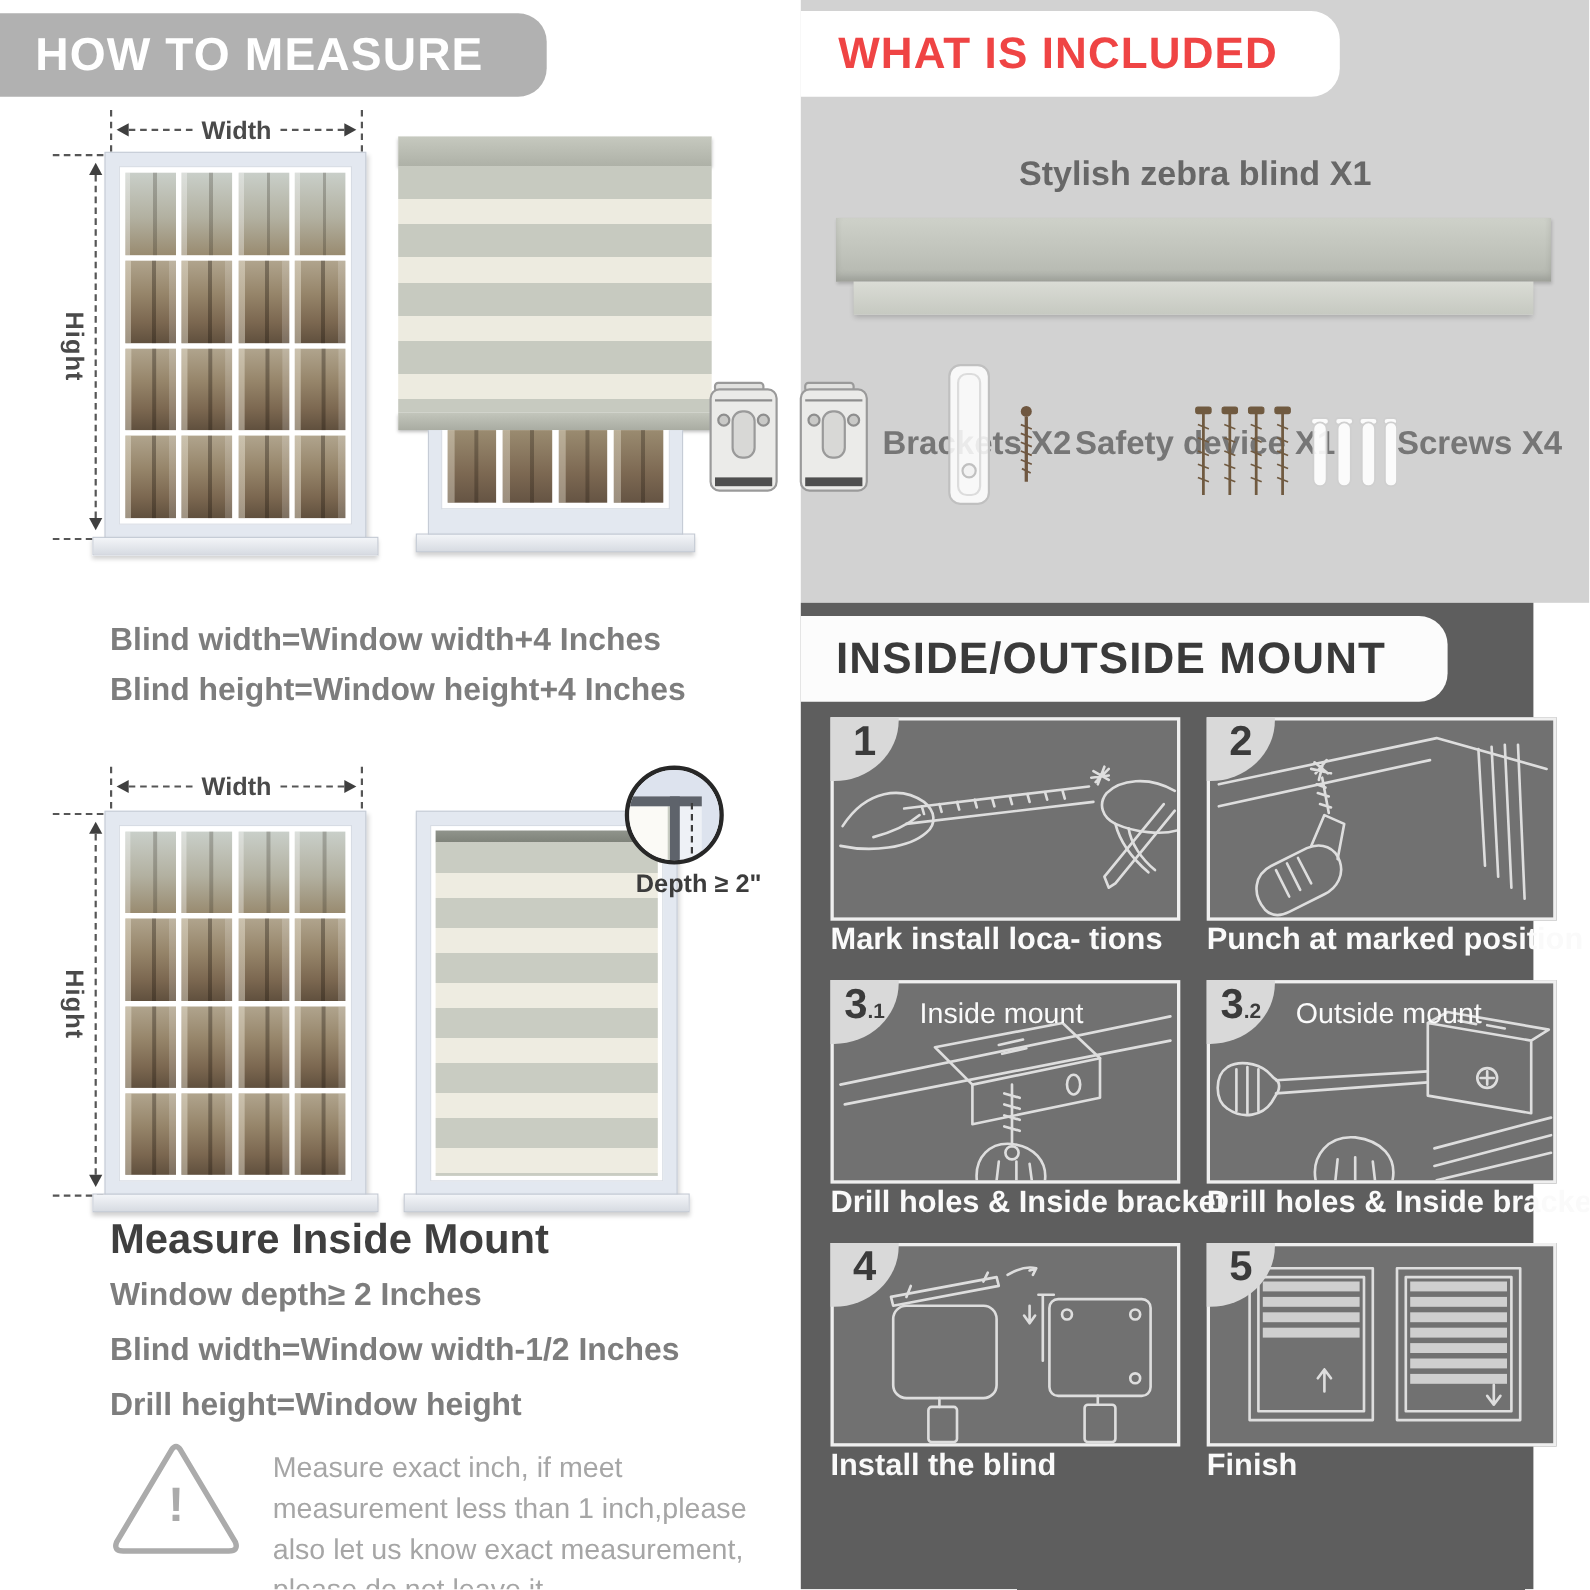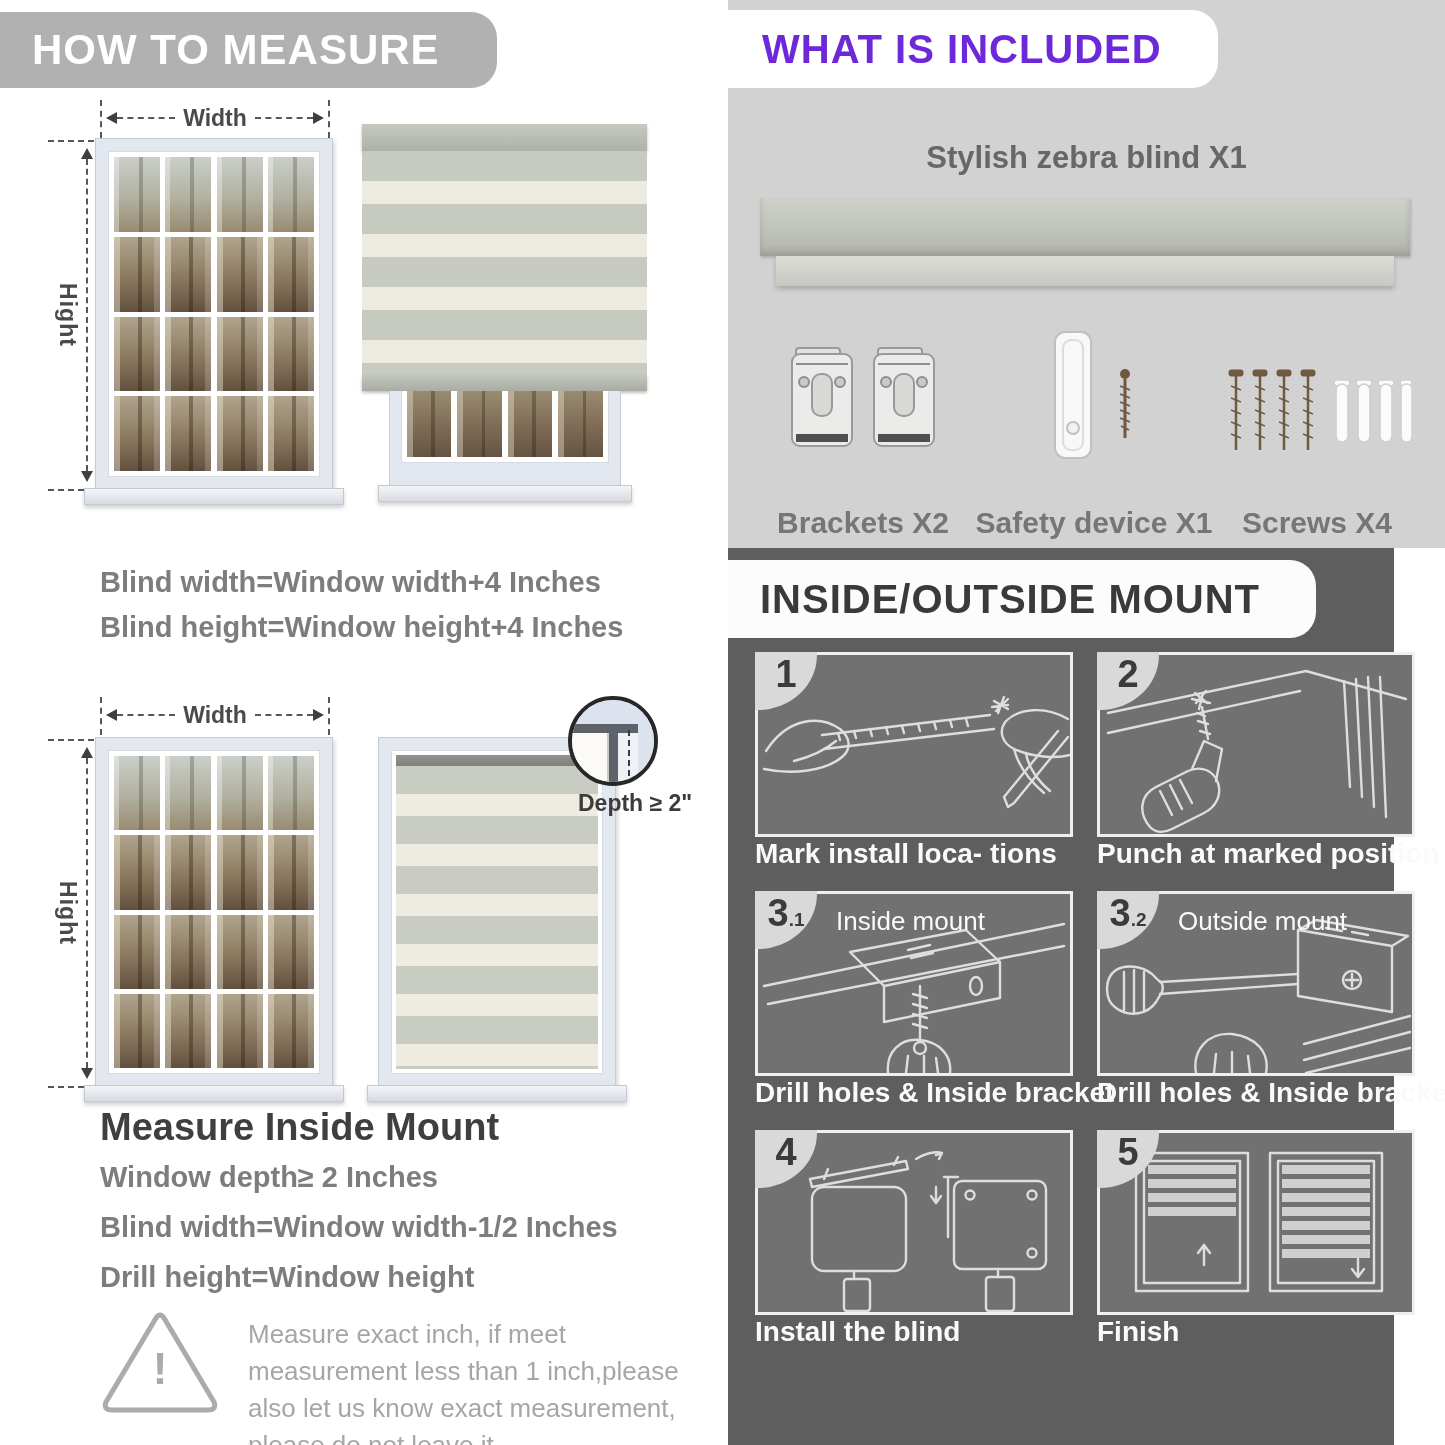--- a/index.html
+++ b/index.html
@@ -70,31 +70,31 @@
   .mline{position:absolute;font-size:29px;font-weight:700;color:#7d7d7d;}
 
   .warn-tri{position:absolute;}
   .warn-ex{position:absolute;left:0;top:34px;width:100%;text-align:center;
            font-size:44px;font-weight:700;color:#ababab;}
   .warn-text{position:absolute;font-size:26px;font-weight:500;color:#a6a6a6;line-height:1.42;}
 
   
   .rt{position:absolute;left:728px;top:0;width:717px;height:548px;background:#d2d2d2;}
   .hdr-inc{position:absolute;left:0;top:10px;width:490px;height:78px;background:#fff;
-           border-radius:0 26px 26px 0;color:#6d28d9;font-size:40px;font-weight:700;
+           border-radius:0 26px 26px 0;color:#ef4444;font-size:40px;font-weight:700;
            line-height:78px;padding-left:34px;letter-spacing:1px;}
   .prod{position:absolute;left:0;top:140px;width:100%;text-align:center;
         font-size:31px;font-weight:700;color:#676767;}
   .hr-img{position:absolute;left:32px;top:198px;width:650px;}
   .hr-top{height:58px;background:linear-gradient(180deg,#ced1c9 0%,#c0c3bb 55%,#b3b6ae 100%);
           box-shadow:inset 0 -5px 7px rgba(0,0,0,.12),1px 2px 3px rgba(0,0,0,.18);}
   .hr-bot{margin:0 16px;height:30px;background:linear-gradient(180deg,#dadcd5,#c6c9c1);
           box-shadow:0 3px 5px rgba(0,0,0,.2);}
   .items{position:absolute;left:24px;top:330px;width:668px;display:flex;}
-  .item{display:flex;flex-direction:column;align-items:center;justify-content:flex-end;gap:28px;}
+  .item{display:flex;align-items:center;justify-content:flex-end;}
   .item-art{height:132px;display:flex;align-items:flex-end;justify-content:center;}
   .item-label{margin-top:16px;font-size:30px;font-weight:700;color:#767676;white-space:nowrap;}
 
   
   .rb{position:absolute;left:728px;top:548px;width:666px;height:897px;background:#5e5e5e;}
   .hdr-mnt{position:absolute;left:0;top:12px;width:588px;height:78px;background:#fcfcfc;
            border-radius:0 26px 26px 0;color:#3a3a3a;font-size:40px;font-weight:700;
            line-height:78px;padding-left:32px;letter-spacing:1px;}
   .steps{position:absolute;left:27px;top:104px;display:grid;
          grid-template-columns:318px 318px;column-gap:24px;row-gap:21px;}

